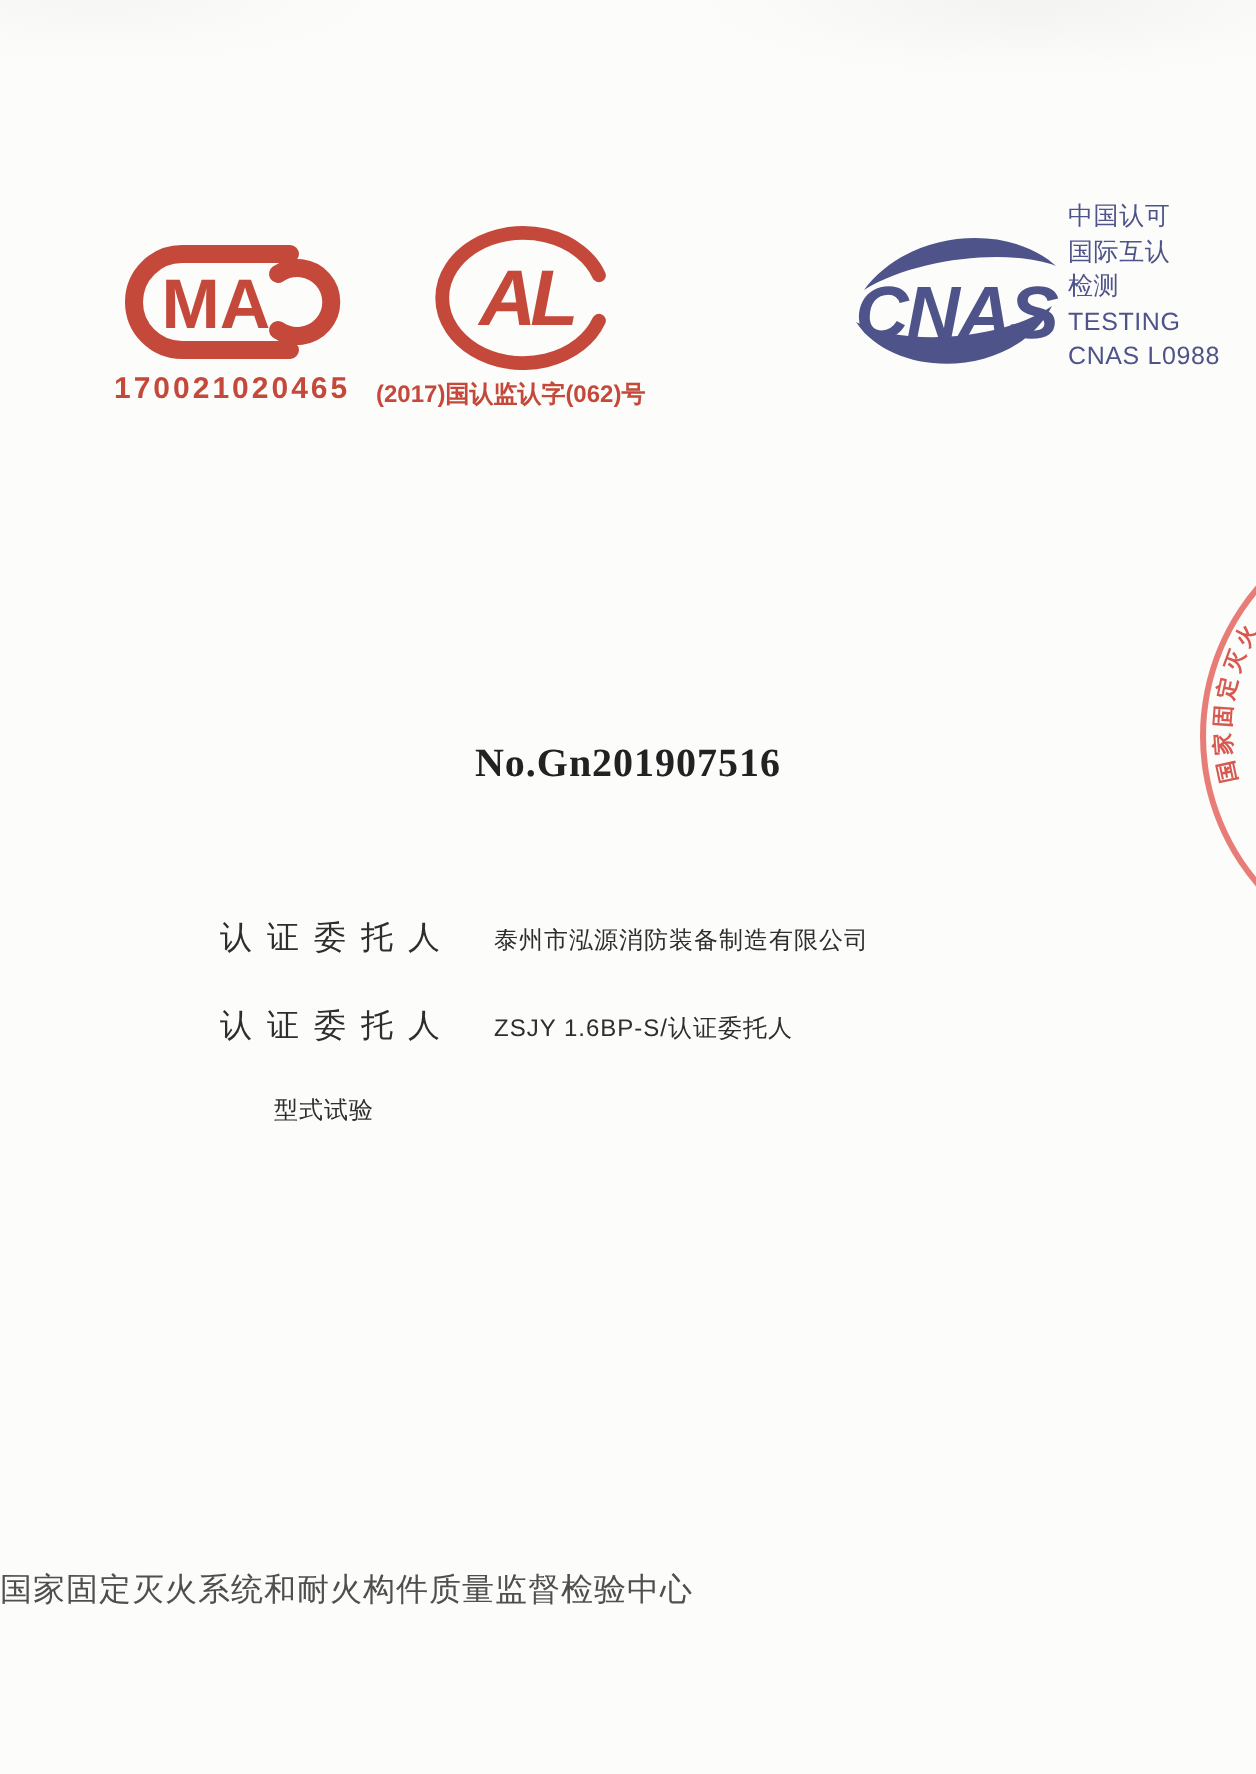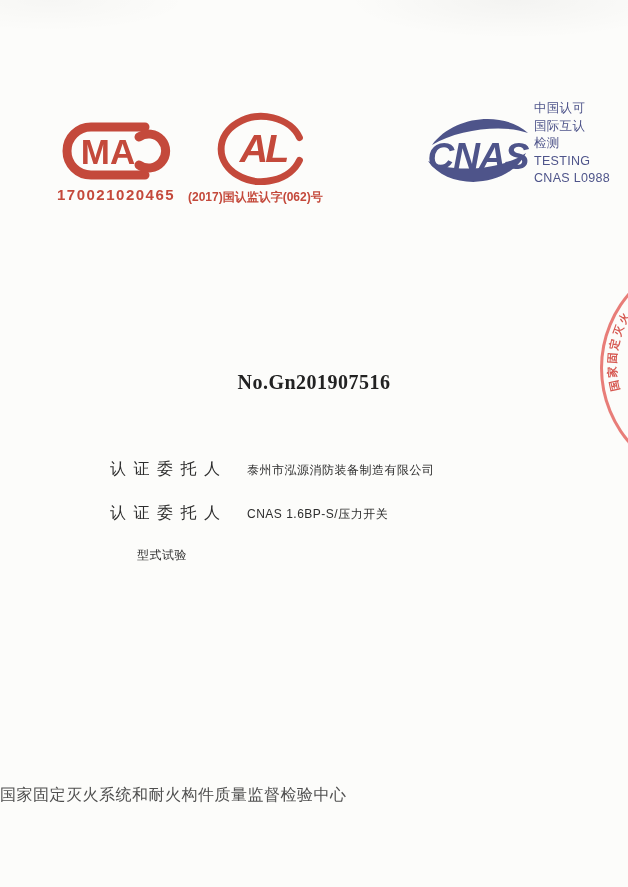--- a/index.html
+++ b/index.html
@@ -114,21 +114,21 @@
 
   <div class="report-no">No.Gn201907516</div>
 
   <div class="fields">
     <div class="field-row">
       <div class="field-label">认证委托人</div>
       <div class="field-value">泰州市泓源消防装备制造有限公司</div>
     </div>
     <div class="field-row">
       <div class="field-label">认证委托人</div>
-      <div class="field-value">CNAS 1.6BP-S/压力开关</div>
+      <div class="field-value">ZSJY 1.6BP-S/认证委托人</div>
     </div>
     <div class="field-row">
       <div class="field-value">型式试验</div>
     </div>
   </div>
 
   <div class="footer">国家固定灭火系统和耐火构件质量监督检验中心</div>
 
   <div class="stamp-arc"></div>
   <div class="stamp-center">

